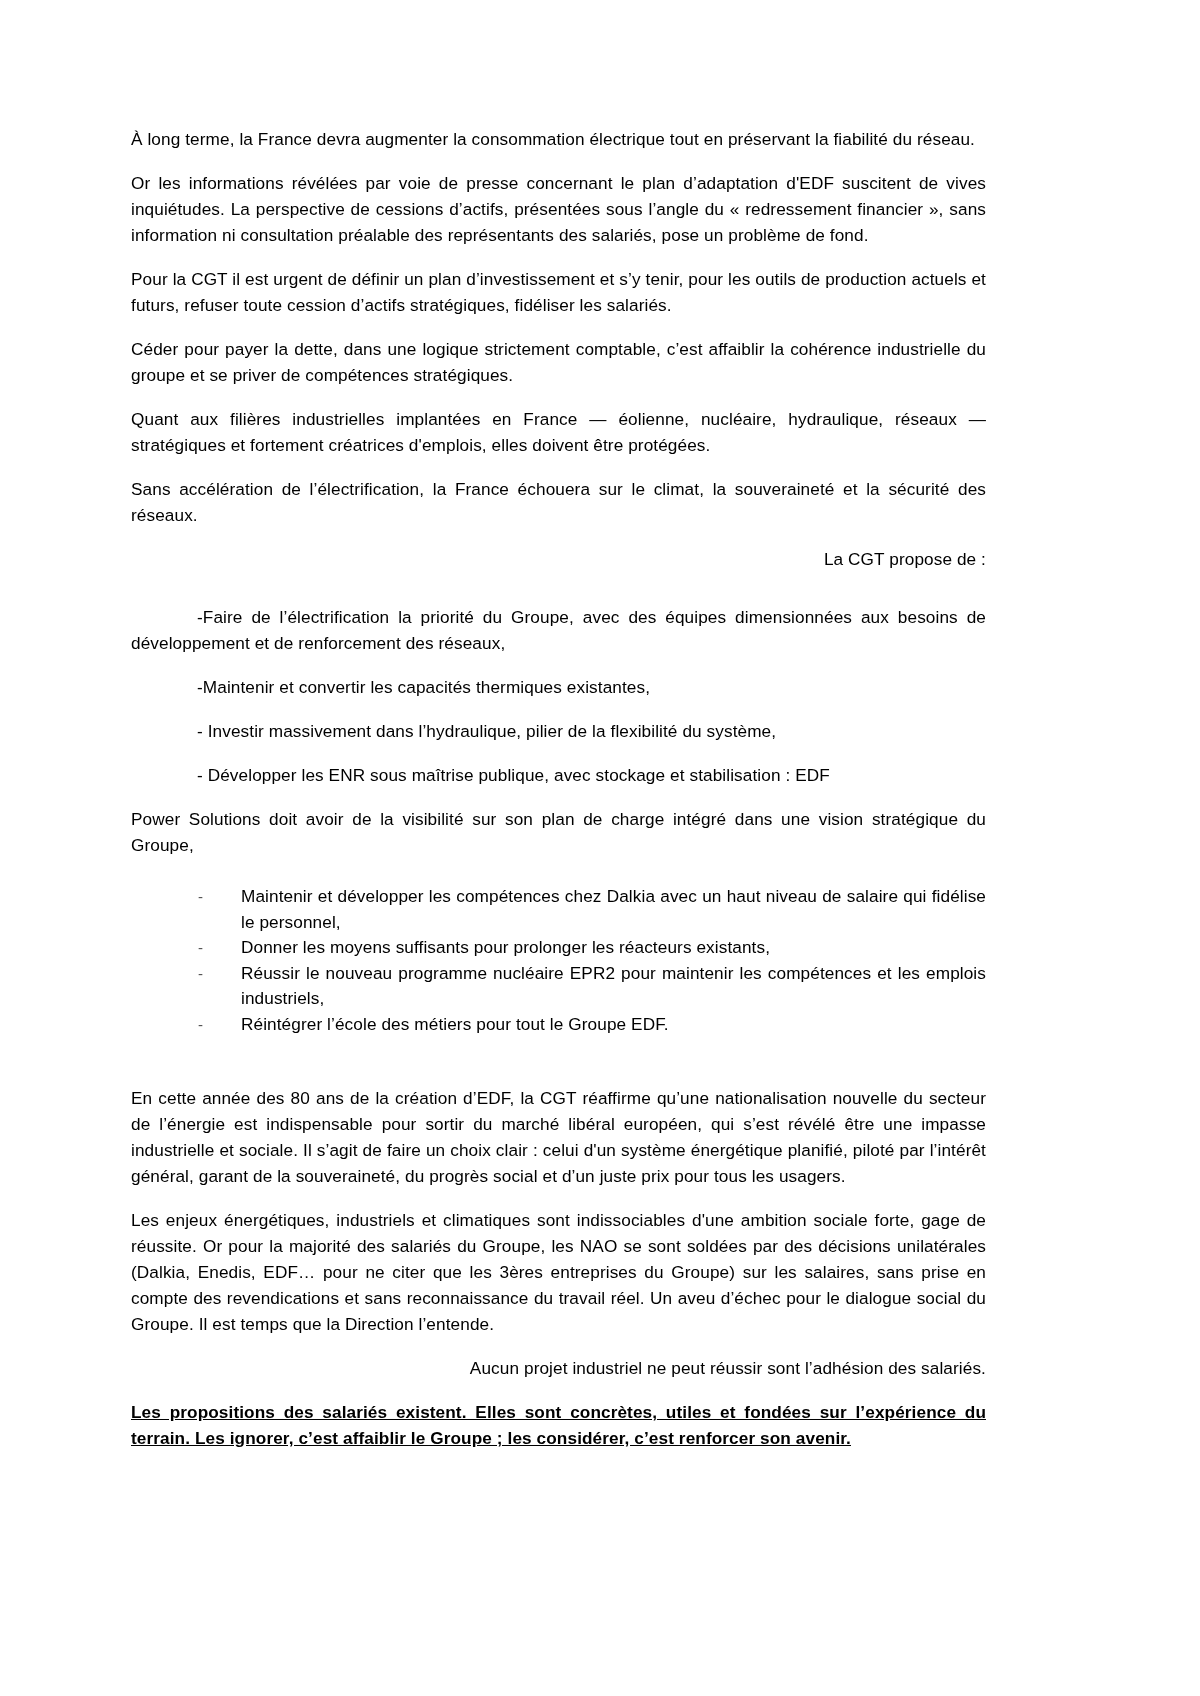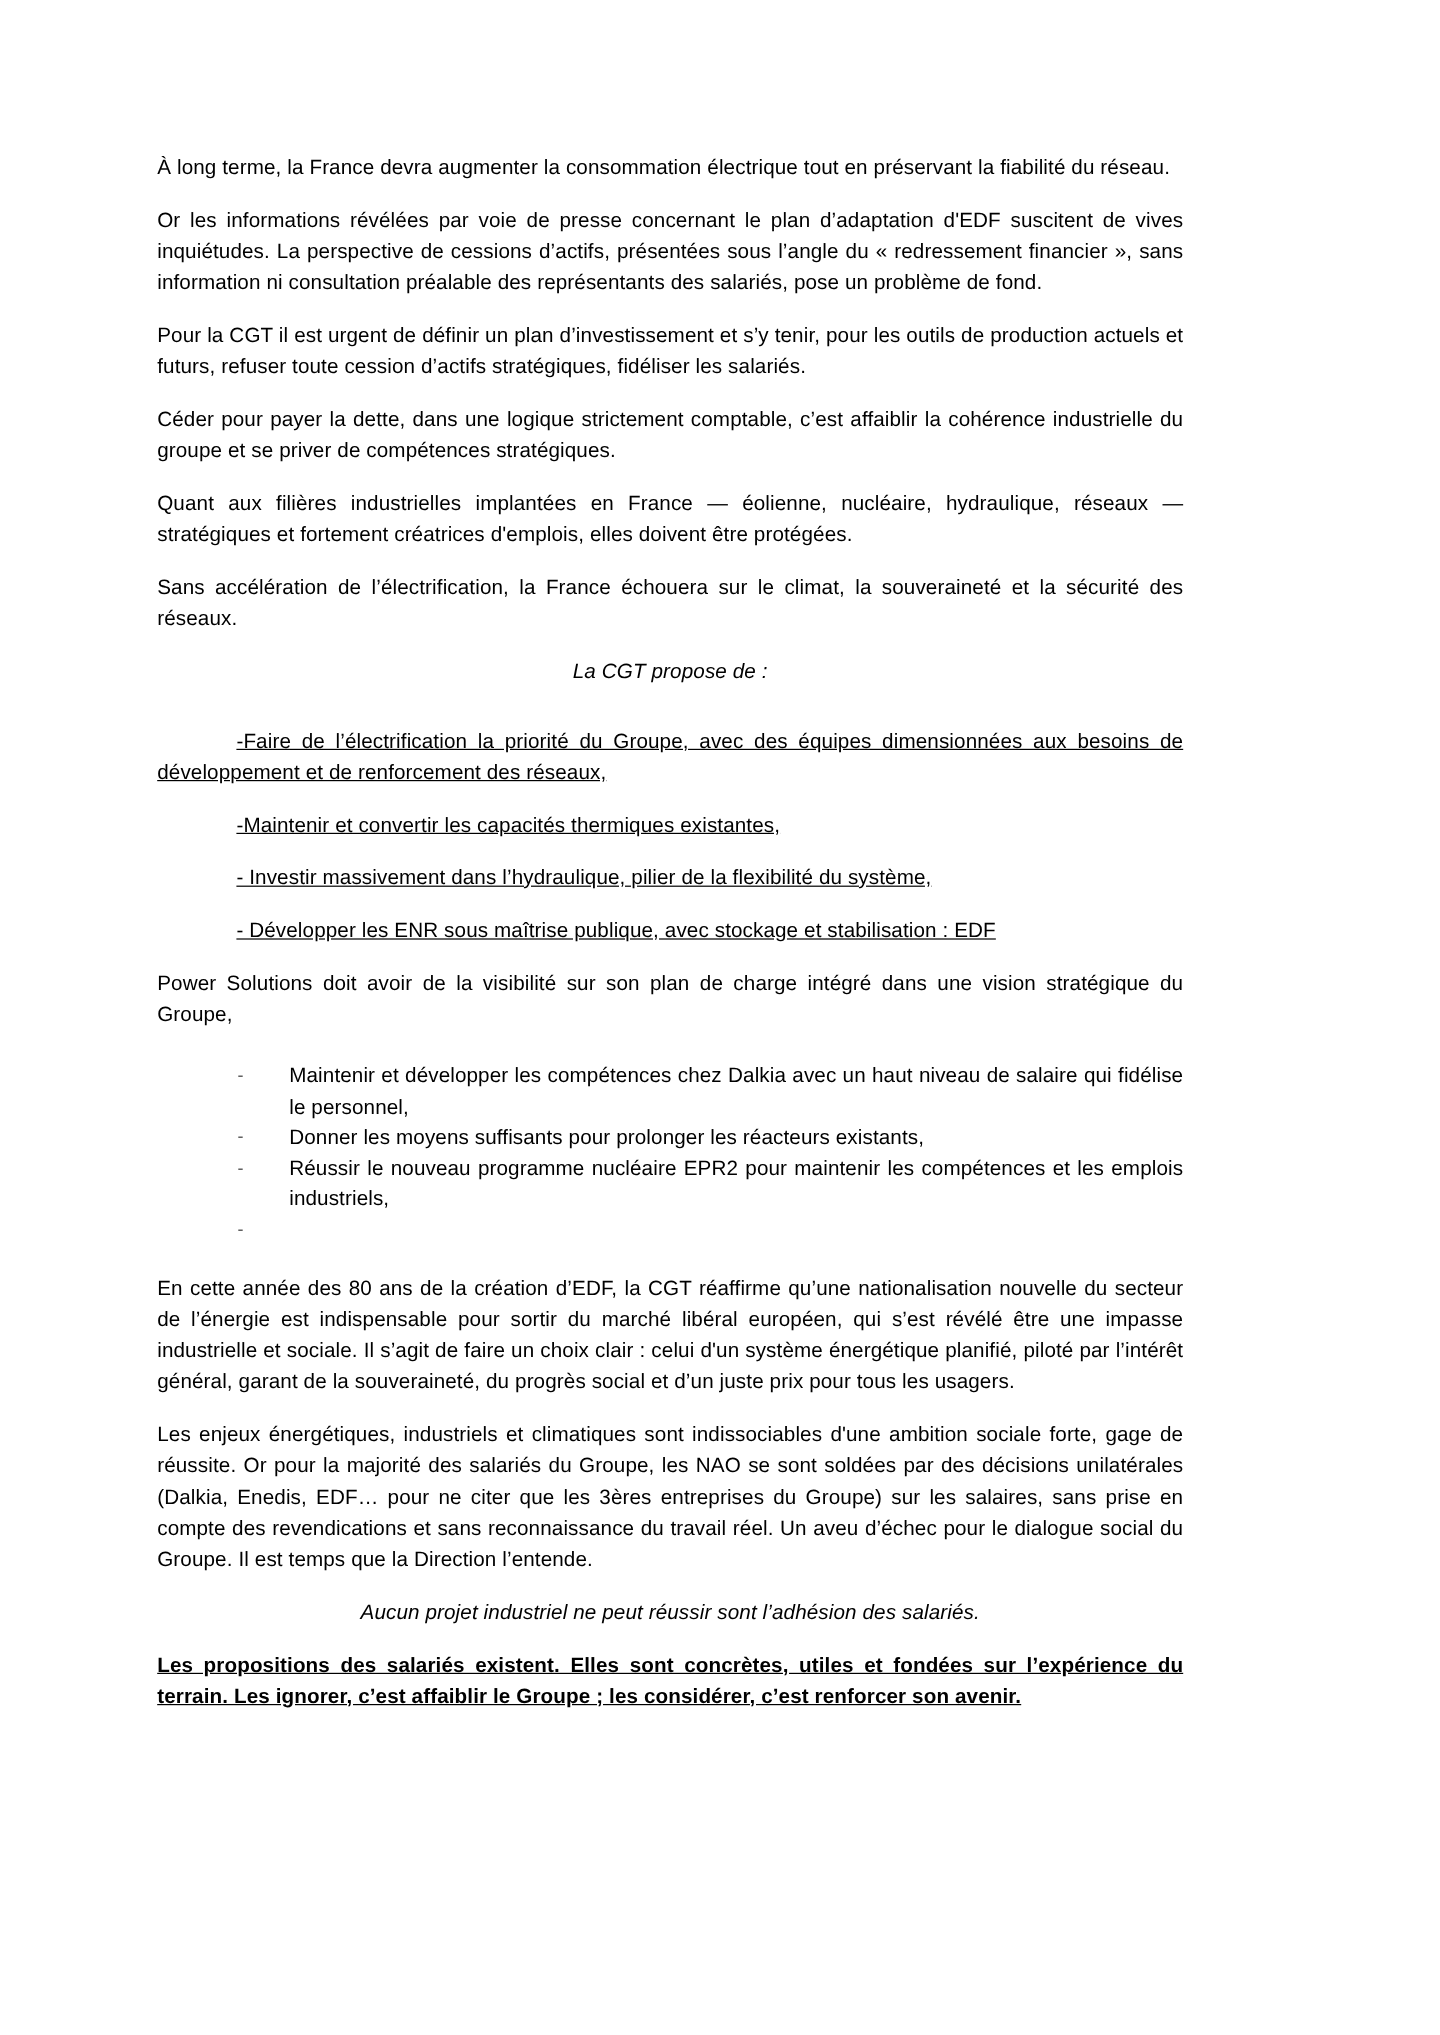--- a/index.html
+++ b/index.html
@@ -27,35 +27,33 @@
   }
   p.para {
     margin: 0 0 18px 0;
     font-size: 17.2px;
     line-height: 26px;
     text-align: justify;
     text-justify: inter-word;
     letter-spacing: 0.1px;
   }
   p.para.nojust {
-    text-align: center;
-    font-style: italic;
+    text-align: right;
   }
   p.para.bold {
     font-weight: bold;
     text-decoration: underline;
   }
   p.indent-dash {
     margin: 0 0 18px 0;
     font-size: 17.2px;
     line-height: 26px;
     text-align: justify;
     text-indent: 66px;
     letter-spacing: 0.1px;
-    text-decoration: underline;
   }
   p.indent-dash.nojust {
     text-align: left;
   }
   .dash-list {
     list-style: none;
     margin: 26px 0 22px 0;
     padding: 0;
   }
   .dash-list li {
@@ -117,20 +115,21 @@
       <li>
         <span class="marker">-</span>
         <span> Donner les moyens suffisants pour prolonger les réacteurs existants,</span>
       </li>
       <li>
         <span class="marker">-</span>
         <span>Réussir le nouveau programme nucléaire EPR2 pour maintenir les compétences et les emplois industriels,</span>
       </li>
       <li>
         <span class="marker">-</span>
+        <span>Réintégrer l’école des métiers pour tout le Groupe EDF.</span>
       </li>
     </ul>
 
     <div class="gap-lg"></div>
 
     <p class="para">En cette année des 80 ans de la création d’EDF, la CGT réaffirme qu’une nationalisation nouvelle du secteur de l’énergie est indispensable pour sortir du marché libéral européen, qui s’est révélé être une impasse industrielle et sociale. Il s’agit de faire un choix clair : celui d'un système énergétique planifié, piloté par l’intérêt général, garant de la souveraineté, du progrès social et d’un juste prix pour tous les usagers.</p>
 
     <p class="para">Les enjeux énergétiques, industriels et climatiques sont indissociables d'une ambition sociale forte, gage de réussite. Or pour la majorité des salariés du Groupe, les NAO se sont soldées par des décisions unilatérales (Dalkia, Enedis, EDF… pour ne citer que les 3ères entreprises du Groupe) sur les salaires, sans prise en compte des revendications et sans reconnaissance du travail réel. Un aveu d’échec pour le dialogue social du Groupe. Il est temps que la Direction l’entende.</p>
 
     <p class="para nojust">Aucun projet industriel ne peut réussir sont l’adhésion des salariés.</p>

